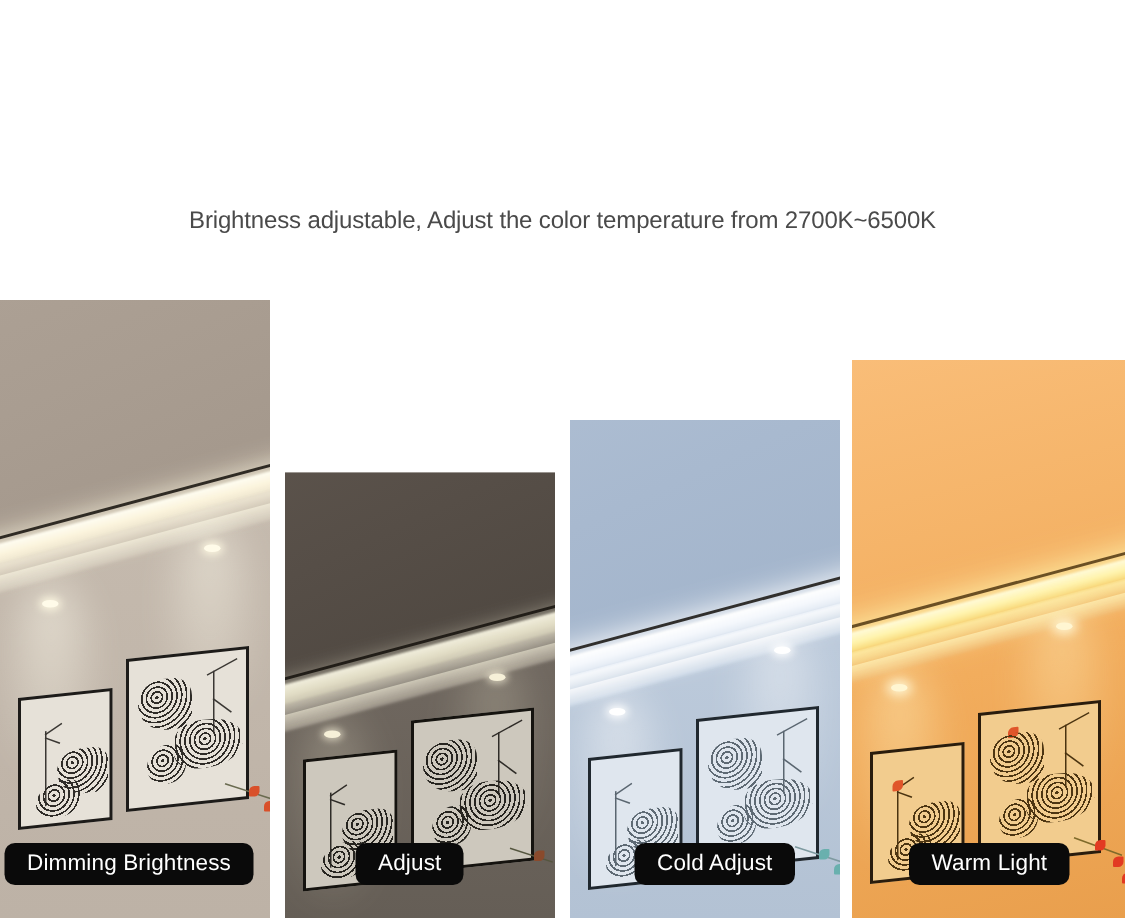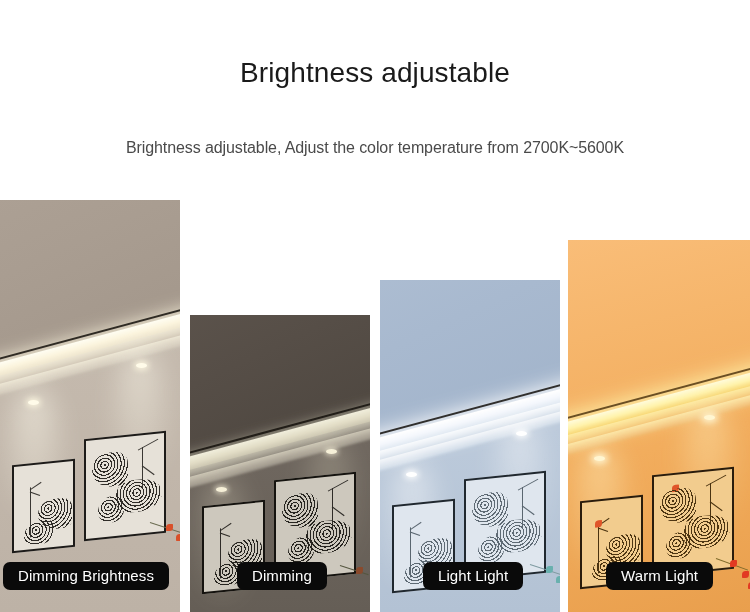--- a/index.html
+++ b/index.html
@@ -200,22 +200,21 @@
   }
   .label-pill.pos1 { left: 3px; }
   .label-pill.pos2 { left: 47px; }
   .label-pill.pos3 { left: 43px; }
   .label-pill.pos4 { left: 38px; margin-top: 37px; }
 </style>
 </head>
 <body>
 
 <div class="header">
-  <div class="title-line1">Brightness adjustable</div>
-  <div class="subtitle">Brightness adjustable, Adjust the color temperature from 2700K~5600K</div>
+  <div class="subtitle">Brightness adjustable, Adjust the color temperature from 2700K~6500K</div>
 </div>
 
 <div class="panels">
 
   <div class="panel p1">
     <div class="scene">
       <div class="wall" style="background:linear-gradient(165deg,#cdc4ba 0%,#c7bdb2 45%,#b9ae a2 100%);"></div>
       <div class="wall" style="background:linear-gradient(180deg,#c9bfb4 0%,#c4b9ad 40%,#bdb2a6 100%);"></div>
       <div class="ceiling" style="background:linear-gradient(170deg,#b2a69a 0%,#a99d91 60%,#a2968a 100%);"></div>
       <div class="cove-under" style="left:-40%;top:152px;background:linear-gradient(180deg,#efe9d8,#cfc6b8);"></div>
@@ -292,21 +291,21 @@
           <div class="blob" style="left:12px;top:58px;width:26px;height:26px;background:repeating-radial-gradient(circle at 40% 40%,#26241f 0 1.1px,transparent 1.1px 3.2px);border-radius:60% 40% 50% 50%;"></div>
         </div>
       </div>
 
       <div class="plant" style="left:150px;top:250px;">
         <div class="branch" style="left:0;top:0;width:30px;background:#55563f;transform:rotate(18deg);"></div>
         <div class="flower" style="left:16px;top:2px;background:#8a4a2c;"></div>
       </div>
     </div>
     <div class="label-pill pos2">
-      <span>Dimming</span>
+      <span>Adjust</span>
     </div>
   </div>
 
   <div class="panel p3">
     <div class="scene">
       <div class="wall" style="background:linear-gradient(180deg,#c3cfdc 0%,#bccadb 45%,#b3c2d4 100%);"></div>
       <div class="ceiling" style="background:linear-gradient(170deg,#b3c2d5 0%,#a8b9cf 60%,#a2b4cb 100%);"></div>
       <div class="cove-under" style="top:148px;background:linear-gradient(180deg,#ffffff,#ccd8e6);"></div>
       <div class="cove-lip" style="top:144px;background:linear-gradient(180deg,#eef3f9,#c6d3e2);"></div>
       <div class="cove-glow" style="top:131px;background:linear-gradient(180deg,#ffffff,#f4f7fc 55%,#e2eaf3);box-shadow:0 0 18px 6px rgba(255,255,255,0.85);"></div>
@@ -337,21 +336,21 @@
         </div>
       </div>
 
       <div class="plant" style="left:150px;top:284px;">
         <div class="branch" style="left:0;top:0;width:32px;background:#7e9aa0;transform:rotate(18deg);"></div>
         <div class="flower" style="left:16px;top:2px;background:#69b0ae;"></div>
         <div class="flower" style="left:26px;top:12px;background:#69b0ae;"></div>
       </div>
     </div>
     <div class="label-pill pos3">
-      <span>Light Light</span>
+      <span>Cold Adjust</span>
     </div>
   </div>
 
   <div class="panel p4">
     <div class="scene">
       <div class="wall" style="background:linear-gradient(180deg,#f7bb74 0%,#f3b469 45%,#eda css 100%);"></div>
       <div class="wall" style="background:linear-gradient(165deg,#f9bd78 0%,#f2ad5d 55%,#e99f4d 100%);"></div>
       <div class="ceiling" style="background:linear-gradient(170deg,#f6b366 0%,#eda css 55%,#e59c48 100%);"></div>
       <div class="ceiling" style="background:linear-gradient(175deg,#f5ad5e 0%,#eca busy 50%,#e49b47 100%);"></div>
       <div class="cove-under" style="top:172px;background:linear-gradient(180deg,#fff4c2,#f0b368);"></div>

